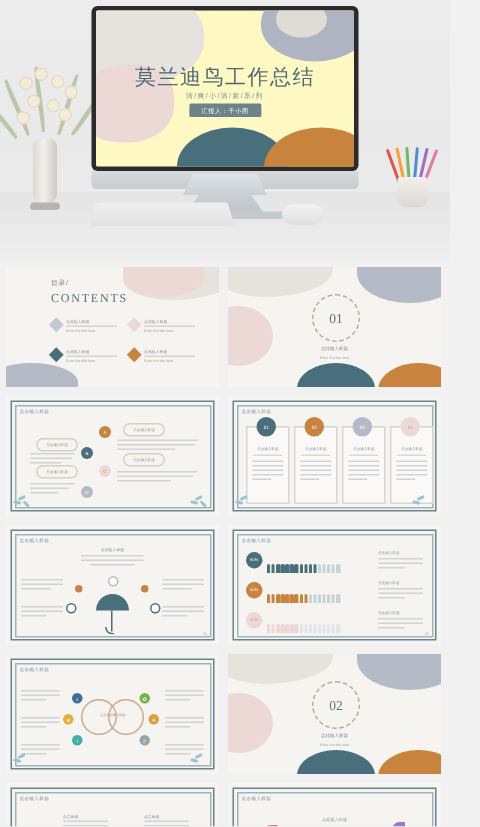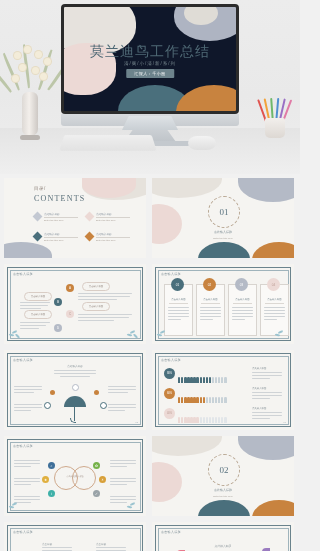--- a/index.html
+++ b/index.html
@@ -7,21 +7,21 @@
     width:300px;height:551px;overflow:hidden;
     background:#f1f1f1;
     font-family:"Liberation Sans","DejaVu Sans",sans-serif;
   }
   .page{position:relative;width:300px;height:551px;overflow:hidden;background:#f1f1f1;}
 
   
   .hero{position:relative;width:300px;height:174px;background:linear-gradient(180deg,#ececec 0%,#e9e9e9 55%,#eeeeee 100%);overflow:hidden;}
   .desk{position:absolute;left:0;right:0;bottom:0;height:46px;background:linear-gradient(180deg,#e4e4e4,#efefef);}
   .monitor{position:absolute;left:61px;top:4px;width:178px;height:110px;background:#2b2b2b;border-radius:4px;padding:3px;box-sizing:border-box;}
-  .screen{position:relative;width:100%;height:100%;background:#0f172a;overflow:hidden;border-radius:1px;}
+  .screen{position:relative;width:100%;height:100%;background:#fef9c3;overflow:hidden;border-radius:1px;}
   .mon-neck{position:absolute;left:61px;top:114px;width:178px;height:12px;background:linear-gradient(180deg,#d7dadd,#c8ccd0);border-radius:0 0 3px 3px;}
   .mon-stand{position:absolute;left:124px;top:126px;width:52px;height:16px;background:linear-gradient(180deg,#cfd3d7,#bfc4c9);clip-path:polygon(22% 0,78% 0,100% 100%,0 100%);}
   .mon-base{position:absolute;left:110px;top:141px;width:80px;height:5px;background:#c4c9ce;border-radius:3px;}
   .watermark{position:absolute;left:0;right:0;top:116px;text-align:center;font-size:5px;color:#9a9a9a;letter-spacing:1px;}
 
   
   .s-blob{position:absolute;border-radius:50%;}
   .sb1{left:-18px;top:-14px;width:90px;height:62px;background:#e6e2dd;border-radius:50% 50% 46% 54%;}
   .sb2{right:-12px;top:-16px;width:74px;height:50px;background:#aeb4c2;border-radius:50% 46% 54% 50%;}
   .sb3{left:-14px;top:36px;width:66px;height:52px;background:#ecd9d5;border-radius:58% 42% 50% 50%;}

